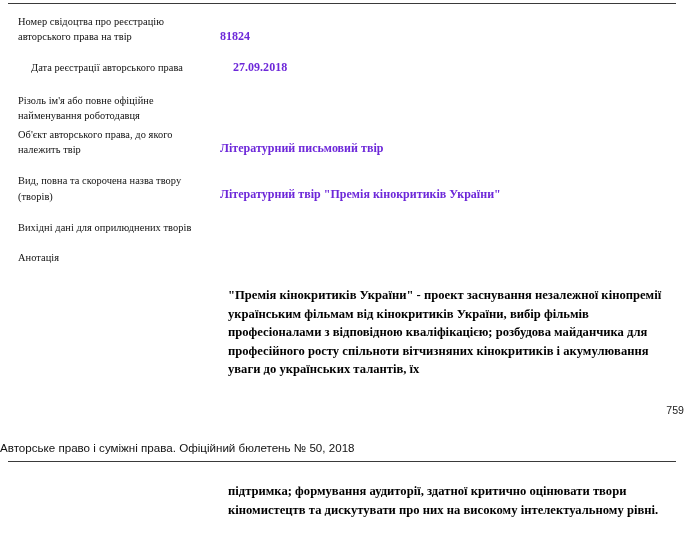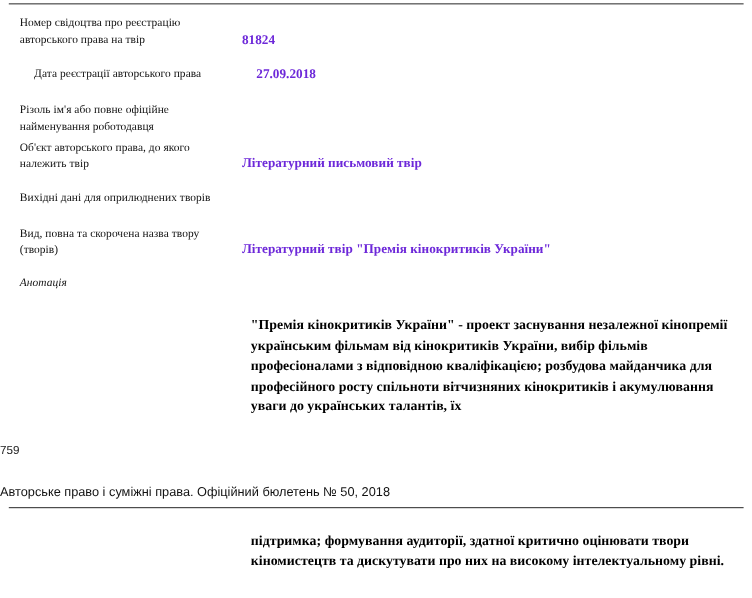--- a/index.html
+++ b/index.html
@@ -78,42 +78,42 @@
   .row-employer  { margin-top: 17px; }
 
   .row-object    { margin-top: 4px; }
   .row-object .value  { padding-top: 14px; }
 
   .row-kind      { margin-top: 16px; }
   .row-kind .value    { padding-top: 14px; }
 
   .row-imprint   { margin-top: 16px; }
 
-  .row-annotation { margin-top: 15px; font-style: italic; }
+  .row-annotation { margin-top: 15px; }
 
   
   .annotation-body {
     position: absolute;
     top: 286px;
     left: 228px;
     width: 435px;
     font-size: 12.6px;
     line-height: 18.6px;
     font-weight: bold;
     text-align: left;
     letter-spacing: 0.01px;
   }
 
   
   .page-number {
     position: absolute;
     top: 404px;
     left: 0;
     width: 684px;
-    text-align: left;
+    text-align: right;
     font-family: "Liberation Sans", "DejaVu Sans", sans-serif;
     font-size: 10.6px;
     color: #1a1a1a;
   }
   .footer-line {
     position: absolute;
     top: 441px;
     left: 0;
     width: 684px;
     text-align: left;
@@ -157,28 +157,28 @@
     <div class="row row-employer">
       <div class="label">Різоль ім'я або повне офіційне найменування роботодавця</div>
       <div class="value"></div>
     </div>
 
     <div class="row row-object">
       <div class="label">Об'єкт авторського права, до якого належить твір</div>
       <div class="value">Літературний письмовий твір</div>
     </div>
 
+    <div class="row row-kind">
+      <div class="label">Вид, повна та скорочена назва твору (творів)</div>
+      <div class="value">Літературний твір "Премія кінокритиків України"</div>
+    </div>
+
     <div class="row row-imprint">
       <div class="label">Вихідні дані для оприлюднених творів</div>
       <div class="value"></div>
-    </div>
-
-    <div class="row row-kind">
-      <div class="label">Вид, повна та скорочена назва твору (творів)</div>
-      <div class="value">Літературний твір "Премія кінокритиків України"</div>
     </div>
 
     <div class="row row-annotation">
       <div class="label">Анотація</div>
       <div class="value"></div>
     </div>
 
   </div>
 
   <div class="annotation-body">"Премія кінокритиків України" - проект заснування незалежної кінопремії українським фільмам від кінокритиків України, вибір фільмів професіоналами з відповідною кваліфікацією; розбудова майданчика для професійного росту спільноти вітчизняних кінокритиків і акумулювання уваги до українських талантів, їх</div>

